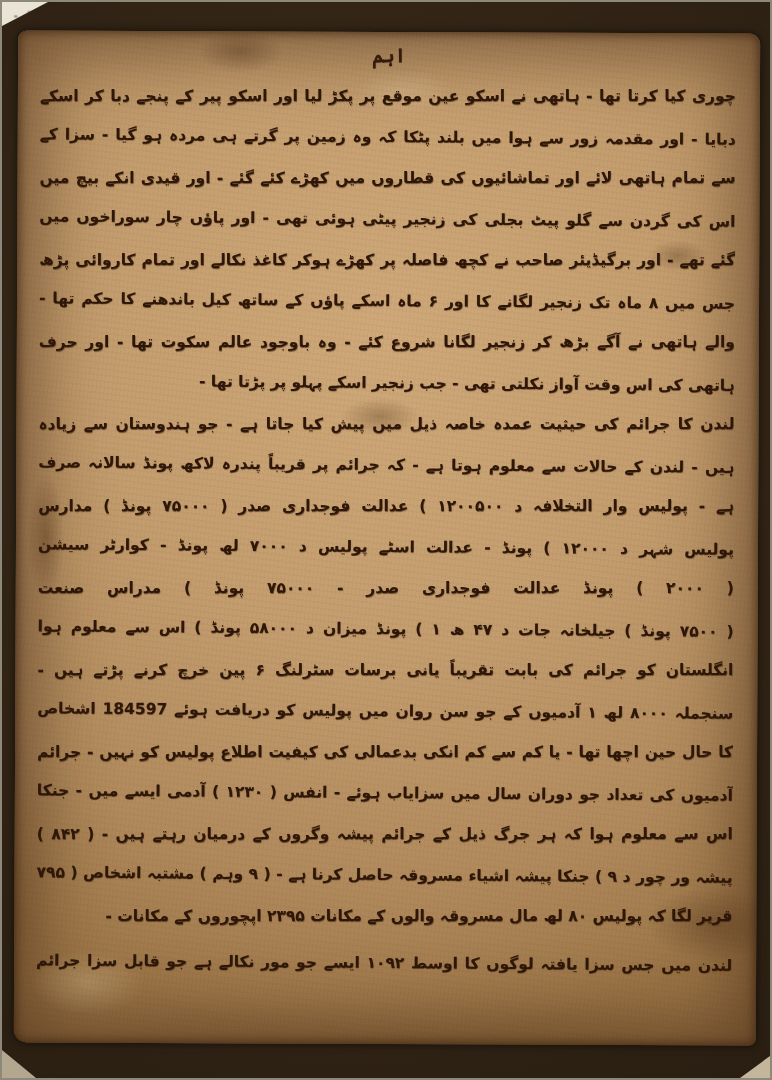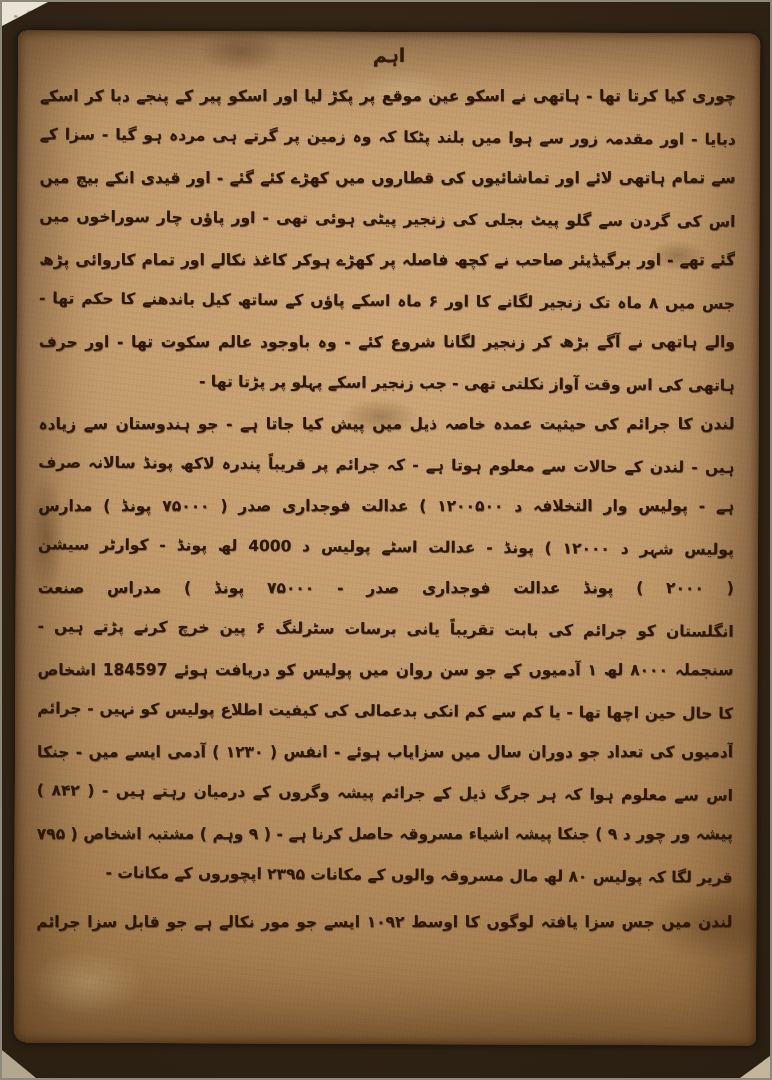--- a/index.html
+++ b/index.html
@@ -56,20 +56,21 @@
   .grain{
     position:absolute;inset:0;border-radius:inherit;opacity:.55;pointer-events:none;
     background:
       repeating-linear-gradient(7deg, rgba(86,52,22,.06) 0 2px, transparent 2px 6px),
       repeating-linear-gradient(96deg, rgba(40,22,8,.05) 0 1px, transparent 1px 4px);
   }
   .page-number{
     position:absolute;top:12px;left:50%;transform:translateX(-50%);
     font-size:19px;font-weight:700;color:#331a0a;
     text-shadow:0 0 1px rgba(51,26,10,.6);
+    font-family:Liberation Serif, serif;
   }
   .text-lines{
     position:absolute;left:22px;right:24px;top:44px;bottom:8px;
     direction:rtl;unicode-bidi:embed;
     font-family:"DejaVu Sans",sans-serif;font-weight:700;
     color:#2e1708;font-size:15.5px;
   }
   .ln{
     height:41px;line-height:41px;overflow:hidden;
     text-align:justify;text-align-last:justify;
@@ -101,22 +102,23 @@
         <div class="ln body">دبایا - اور مقدمہ زور سے ہوا میں بلند پٹکا کہ وہ زمین پر گرتے ہی مردہ ہو گیا - سزا کے موقع پر سٹیشن</div>
         <div class="ln body">سے تمام ہاتھی لائے اور تماشائیوں کی قطاروں میں کھڑے کئے گئے - اور قیدی انکے بیچ میں کھڑا کیا گیا -</div>
         <div class="ln body">اس کی گردن سے گلو پیٹ بجلی کی زنجیر پیٹی ہوئی تھی - اور پاؤں چار سوراخوں میں ڈالکر زنجیروں سے جکڑے</div>
         <div class="ln body">گئے تھے - اور برگیڈیئر صاحب نے کچھ فاصلہ پر کھڑے ہوکر کاغذ نکالے اور تمام کاروائی پڑھ کر سنائی</div>
         <div class="ln body">جس میں ۸ ماہ تک زنجیر لگانے کا اور ۶ ماہ اسکے پاؤں کے ساتھ کیل باندھنے کا حکم تھا - سزا دینے</div>
         <div class="ln body">والے ہاتھی نے آگے بڑھ کر زنجیر لگانا شروع کئے - وہ باوجود عالم سکوت تھا - اور حرف مقدمی</div>
         <div class="ln body-end">ہاتھی کی اس وقت آواز نکلتی تھی - جب زنجیر اسکے پہلو پر پڑتا تھا -</div>
         <div class="ln body">لندن کا جرائم کی حیثیت عمدہ خاصہ ذیل میں پیش کیا جاتا ہے - جو ہندوستان سے زیادہ سخت</div>
         <div class="ln body">ہیں - لندن کے حالات سے معلوم ہوتا ہے - کہ جرائم پر قریباً پندرہ لاکھ پونڈ سالانہ صرف ہوتا</div>
         <div class="ln body">ہے - پولیس وار التخلافہ د ۱۲۰۰۵۰۰ ) عدالت فوجداری صدر ( ۷۵۰۰۰ پونڈ ) مدارس</div>
-        <div class="ln body">پولیس شہر د ۱۲۰۰۰ ) پونڈ - عدالت اسٹے پولیس د 4000 لھ پونڈ - کوارٹر سیشن</div>
+        <div class="ln body">پولیس شہر د ۱۲۰۰۰ ) پونڈ - عدالت اسٹے پولیس د ۷۰۰۰ لھ پونڈ - کوارٹر سیشن</div>
         <div class="ln body">( ۲۰۰۰ ) پونڈ عدالت فوجداری صدر - ۷۵۰۰۰ پونڈ ) مدراس صنعت</div>
+        <div class="ln body">( ۷۵۰۰ پونڈ ) جیلخانہ جات د ۴۷ ھ ۱ ) پونڈ میزان د ۵۸۰۰۰ پونڈ ) اس سے معلوم ہوا</div>
         <div class="ln body">انگلستان کو جرائم کی بابت تقریباً یانی برسات سٹرلنگ ۶ پین خرچ کرنے پڑتے ہیں -</div>
         <div class="ln body">سنجملہ ۸۰۰۰ لھ ۱ آدمیوں کے جو سن روان میں پولیس کو دریافت ہوئے 184597 اشخاص</div>
         <div class="ln body">کا حال حین اچھا تھا - یا کم سے کم انکی بدعمالی کی کیفیت اطلاع پولیس کو نہیں - جرائم پیشہ</div>
         <div class="ln body">آدمیوں کی تعداد جو دوران سال میں سزایاب ہوئے - انفس ( ۱۲۳۰ ) آدمی ایسے میں - جنکا پیشہ چوری</div>
         <div class="ln body">اس سے معلوم ہوا کہ ہر جرگ ذیل کے جرائم پیشہ وگروں کے درمیان رہتے ہیں - ( ۸۴۲ )</div>
         <div class="ln body">پیشہ ور چور د ۹ ) جنکا پیشہ اشیاء مسروقہ حاصل کرنا ہے - ( ۹ وہم ) مشتبہ اشخاص ( ۷۹۵ )</div>
         <div class="ln body-end">قریر لگا کہ پولیس ۸۰ لھ مال مسروقہ والوں کے مکانات ۲۳۹۵ اپچوروں کے مکانات -</div>
         <div class="ln body">لندن میں جس سزا یافتہ لوگوں کا اوسط ۱۰۹۲ ایسے جو مور نکالے ہے جو قابل سزا جرائم میں ماخوذ ہوکر سزا پاتے ہیں</div>
       </div>
   </div>

